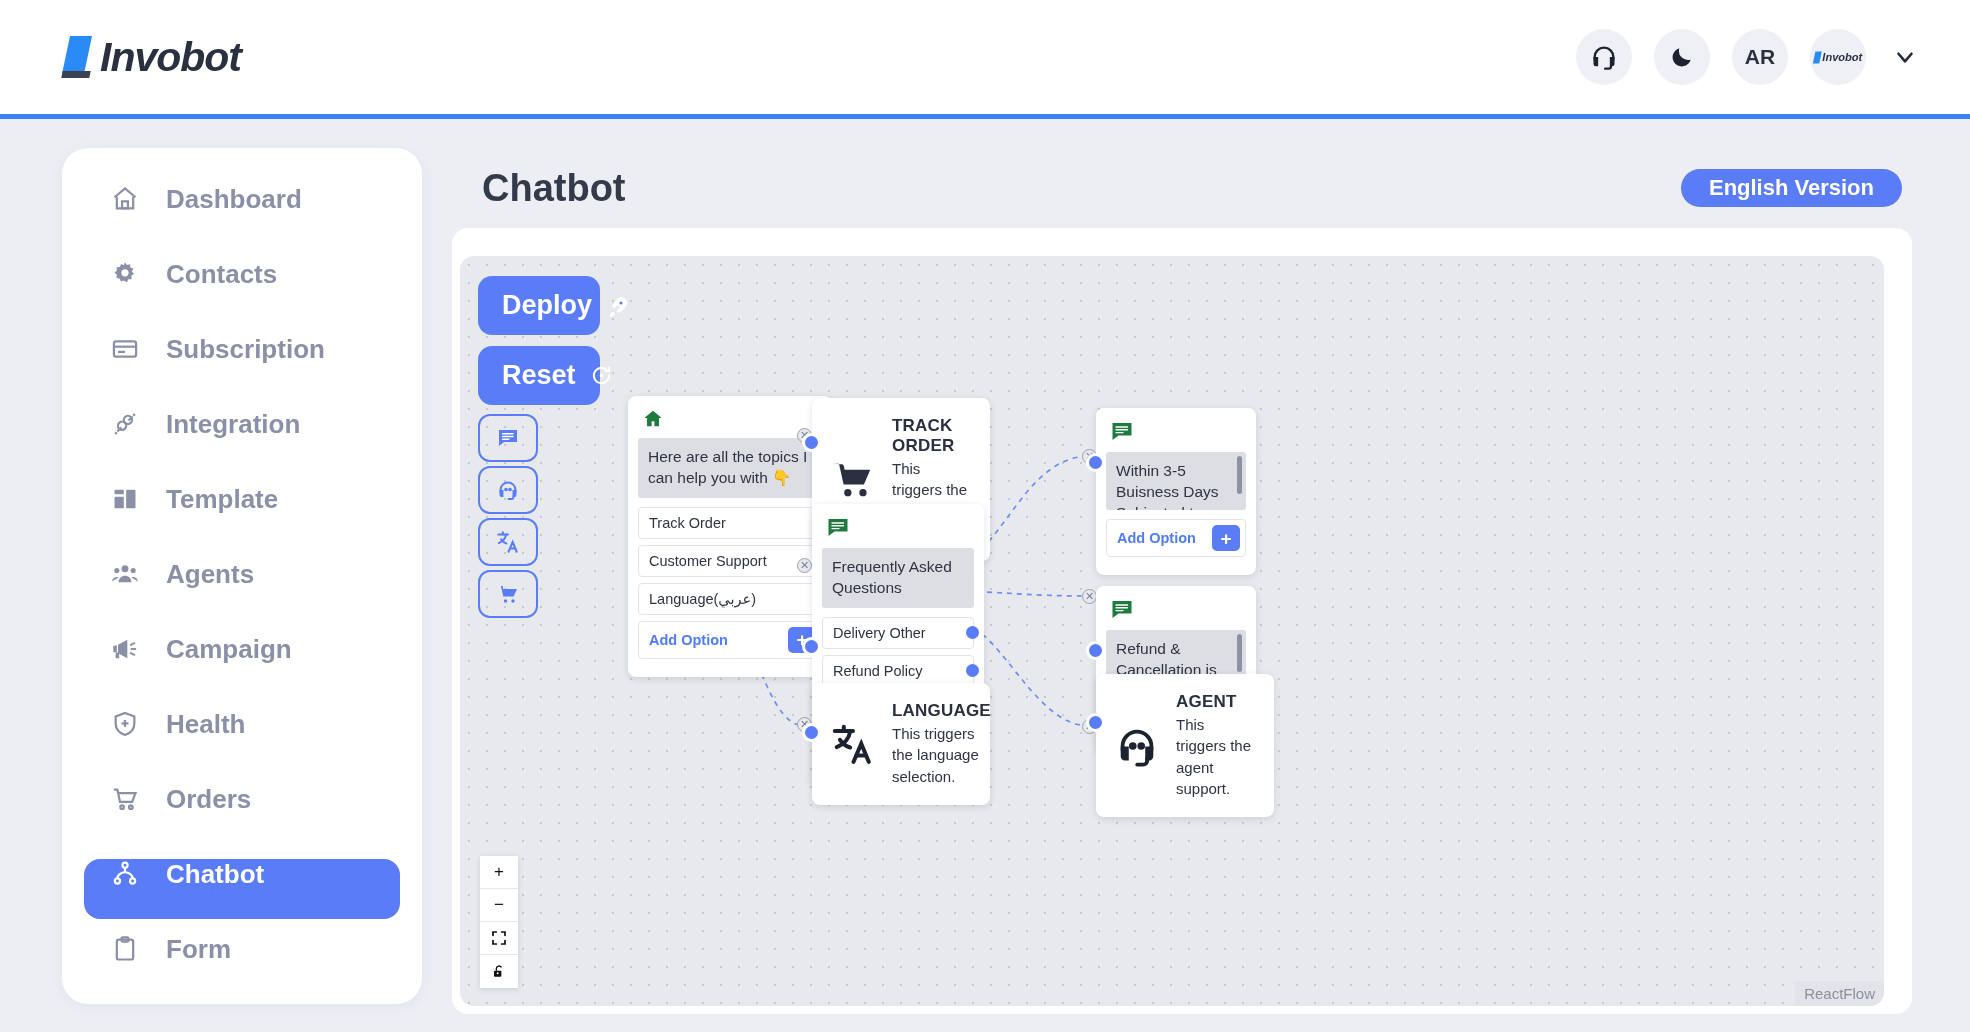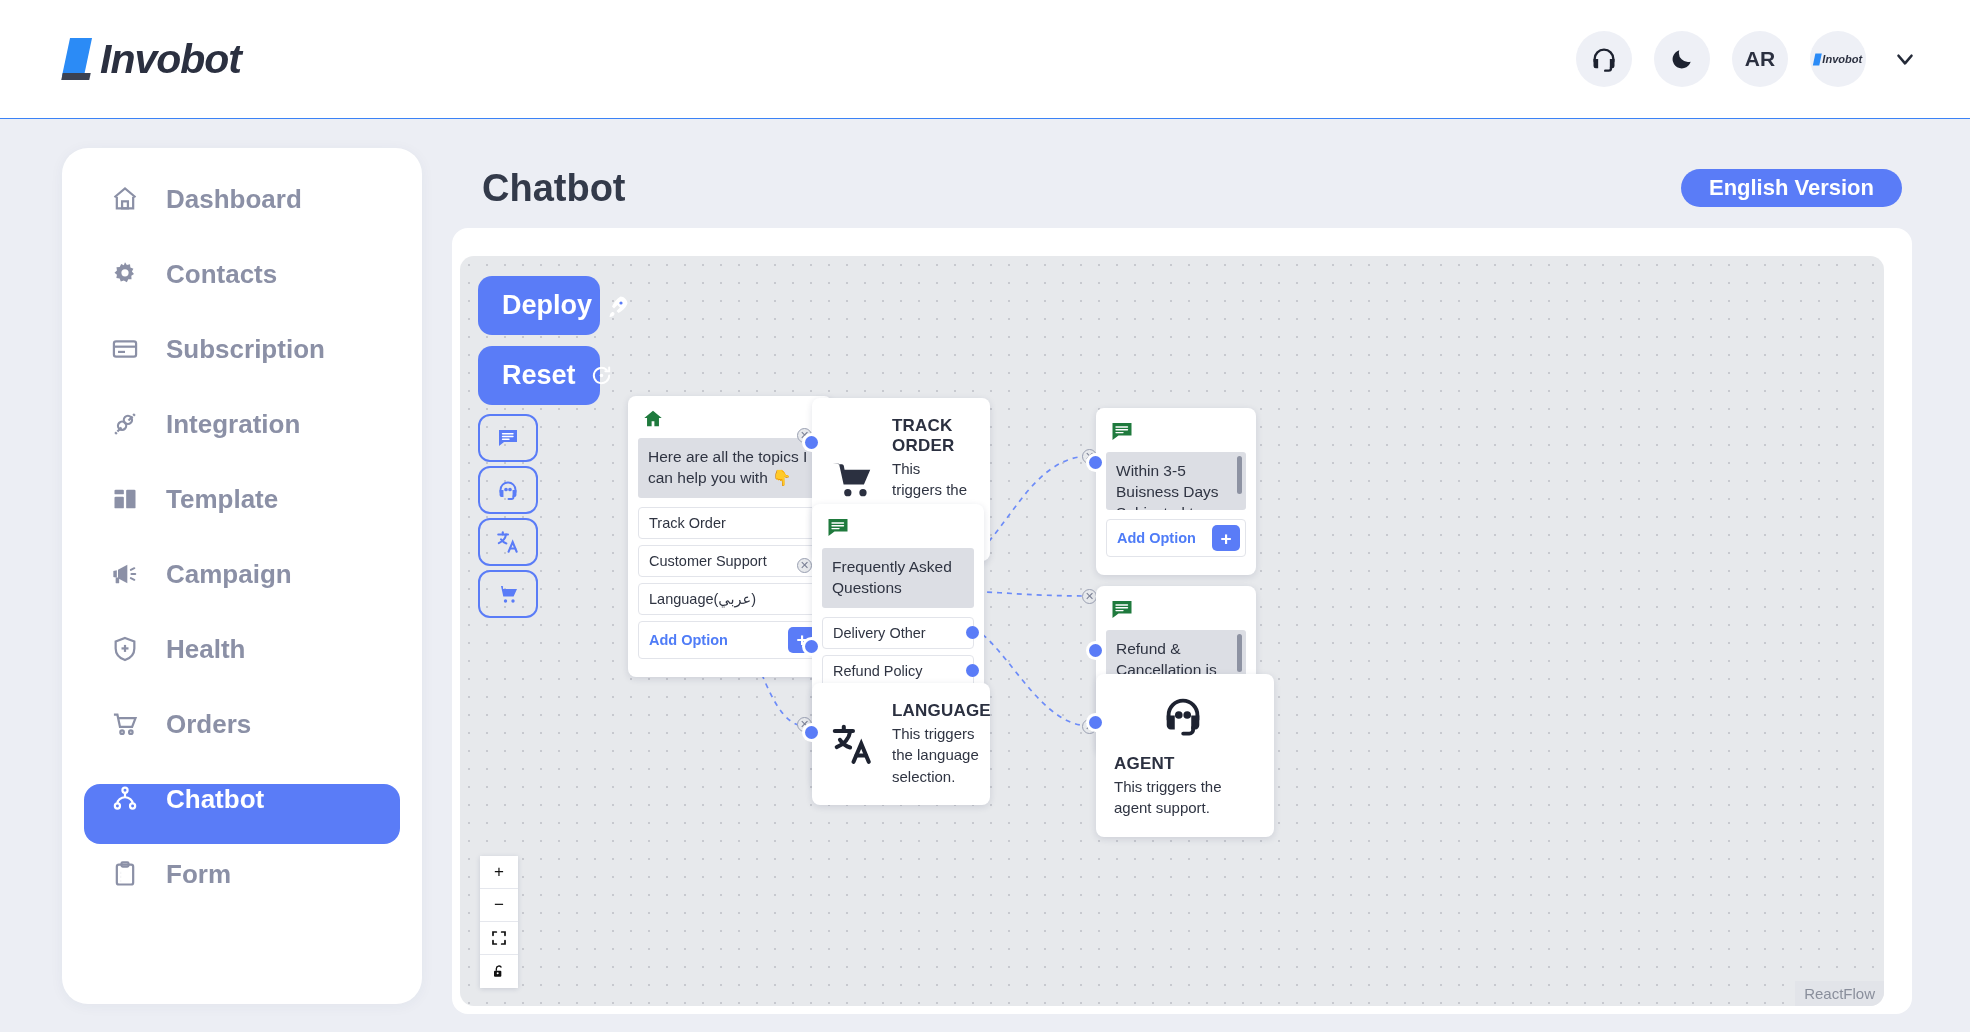--- a/index.html
+++ b/index.html
@@ -10,21 +10,21 @@
     overflow: hidden;
   }
 
   
   .header {
     position: absolute; top: 0; left: 0;
     width: 1970px; height: 119px;
     background: #ffffff;
     display: flex; align-items: center; justify-content: space-between;
     padding: 0 52px 0 60px;
-    border-bottom: 1px solid #3b82f6;
+    border-bottom: 5px solid #3b82f6;
   }
   .brand { display: flex; align-items: center; gap: 6px; }
   .brand-mark { width: 34px; height: 42px; position: relative; }
   .brand-mark .slab {
     position: absolute; left: 6px; top: 0;
     width: 22px; height: 38px;
     background: #2b8bf6;
     transform: skewX(-12deg);
   }
   .brand-mark .shadow {
@@ -300,20 +300,33 @@
     <span class="ico">
       <svg class="filled" width="28" height="28" viewBox="0 0 24 24">
           <rect x="3" y="4" width="8" height="4" rx="1"></rect>
           <rect x="13" y="4" width="8" height="16" rx="1"></rect>
           <rect x="3" y="10" width="8" height="10" rx="1"></rect>
         </svg>
     </span>
     <span>Template</span>
   </div>
 
+  <div class="nav-item">
+    <span class="ico">
+      <svg class="filled" width="28" height="28" viewBox="0 0 24 24">
+          <circle cx="12" cy="7.5" r="3"></circle>
+          <path d="M6.5 19c0-3.3 2.5-5.5 5.5-5.5s5.5 2.2 5.5 5.5z"></path>
+          <circle cx="5" cy="9" r="2.2"></circle>
+          <path d="M1 18.5c0-2.4 1.7-4 4-4 .6 0 1.1.1 1.6.3"></path>
+          <circle cx="19" cy="9" r="2.2"></circle>
+          <path d="M23 18.5c0-2.4-1.7-4-4-4-.6 0-1.1.1-1.6.3"></path>
+        </svg>
+    </span>
+    <span>Agents</span>
+  </div>
 
   <div class="nav-item">
     <span class="ico">
       <svg class="filled" width="28" height="28" viewBox="0 0 24 24">
           <path d="M2 9.5v5l3 .8V8.7z"></path>
           <path d="M6 8.4l8-4.4v16l-8-4.4z"></path>
           <rect x="4" y="15" width="3" height="5" rx="1"></rect>
           <g stroke="#8b90a6" stroke-width="1.7" fill="none" stroke-linecap="round">
             <path d="M17 8.5l3-1.5"></path>
             <path d="M17.5 12h3.3"></path>
@@ -587,21 +600,21 @@
               <path d="M12.3 21.3l4-9.4 3.9 9.4"></path>
               <path d="M13.8 18h4.9"></path>
             </svg>
       </span>
       <div>
         <div class="trig-title">LANGUAGE</div>
         <div class="trig-desc">This triggers the language selection.</div>
       </div>
     </div>
 
-    <div class="node node-trigger" style="left:636px; top:418px;flex-direction:column;">
+    <div class="node node-trigger" style="left:636px; top:418px;">
       <span class="handle white-ring" style="left:-7px; top:42px;"></span>
       <span>
         <svg width="46" height="46" viewBox="0 0 24 24" fill="none" stroke="#1d2230" stroke-width="2" stroke-linecap="round">
               <path d="M4.5 14.5v-2.5a7.5 7.5 0 0 1 15 0v2.5"></path>
               <path d="M4.5 13.2h2.2v5.3H5.6a1.1 1.1 0 0 1-1.1-1.1z" fill="#1d2230"></path>
               <path d="M19.5 13.2h-2.2v5.3h1.1a1.1 1.1 0 0 0 1.1-1.1z" fill="#1d2230"></path>
               <path d="M17.3 18.5v1.2a2 2 0 0 1-2 2h-3.2"></path>
               <circle cx="9.8" cy="12" r="1" fill="#1d2230"></circle>
               <circle cx="14.2" cy="12" r="1" fill="#1d2230"></circle>
             </svg>

